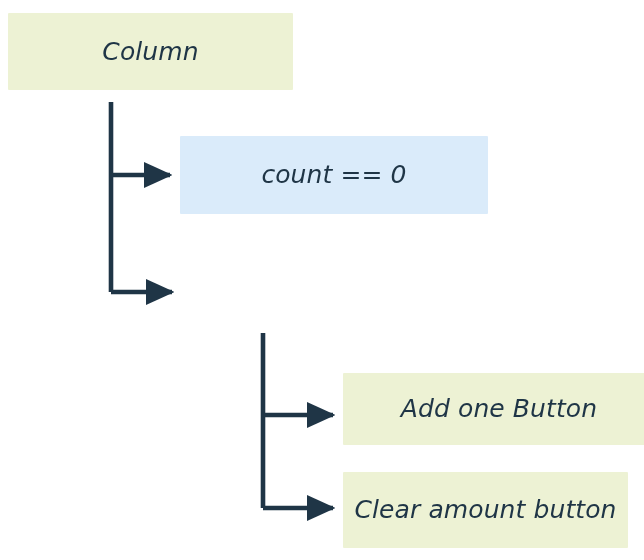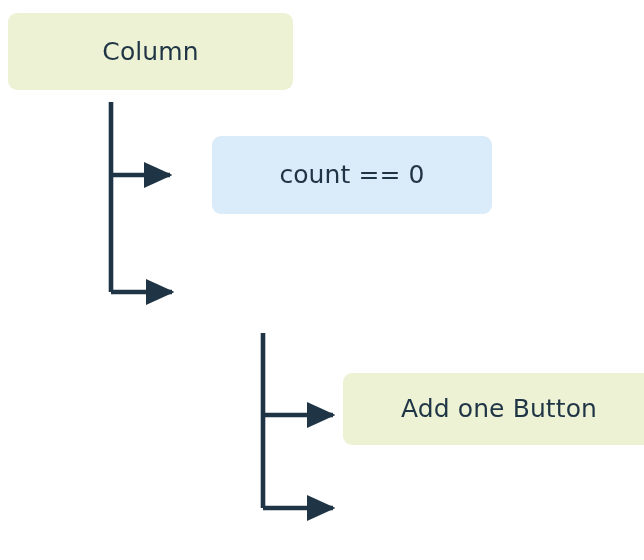--- a/index.html
+++ b/index.html
@@ -23,38 +23,39 @@
     position: absolute;
     top: 0;
     left: 0;
     width: 644px;
     height: 560px;
     pointer-events: none;
   }
   .node {
     position: absolute;
     box-sizing: border-box;
-    border-radius: 9px;
+    border-radius: 1px;
     display: flex;
     align-items: center;
     justify-content: center;
     text-align: center;
     line-height: 1.18;
     color: #1f3546;
     font-size: 25px;
     font-weight: 400;
     letter-spacing: 0.1px;
     padding: 4px 10px;
+    font-style: italic;
   }
   .node.green  { background: #edf2d4; }
   .node.blue   { background: #daebfa; }
 
   
   #node-column        { left: 8px;   top: 13px;  width: 285px; height: 77px; }
-  #node-condition     { left: 180px; top: 136px; width: 280px; height: 78px; margin-left: 32px; }
+  #node-condition     { left: 180px; top: 136px; width: 308px; height: 78px; }
   #node-row           { left: 182px; top: 255px; width: 284px; height: 75px; }
   #node-add-button    { left: 343px; top: 373px; width: 312px; height: 72px; }
   #node-clear-button  { left: 343px; top: 472px; width: 285px; height: 76px; }
 </style>
 </head>
 <body>
 
 <div id="diagram-root">
 
   <svg class="edge-layer" viewBox="0 0 644 560" width="644" height="560" xmlns="http://www.w3.org/2000/svg">
@@ -83,14 +84,17 @@
 
   <div class="node blue" id="node-condition">
     <span>count == 0</span>
   </div>
 
 
   <div class="node green" id="node-add-button">
     <span>Add one Button</span>
   </div>
 
+  <div class="node green" id="node-clear-button">
+    <span>Clear amount button</span>
+  </div>
 
 </div>
 
 </body></html>

